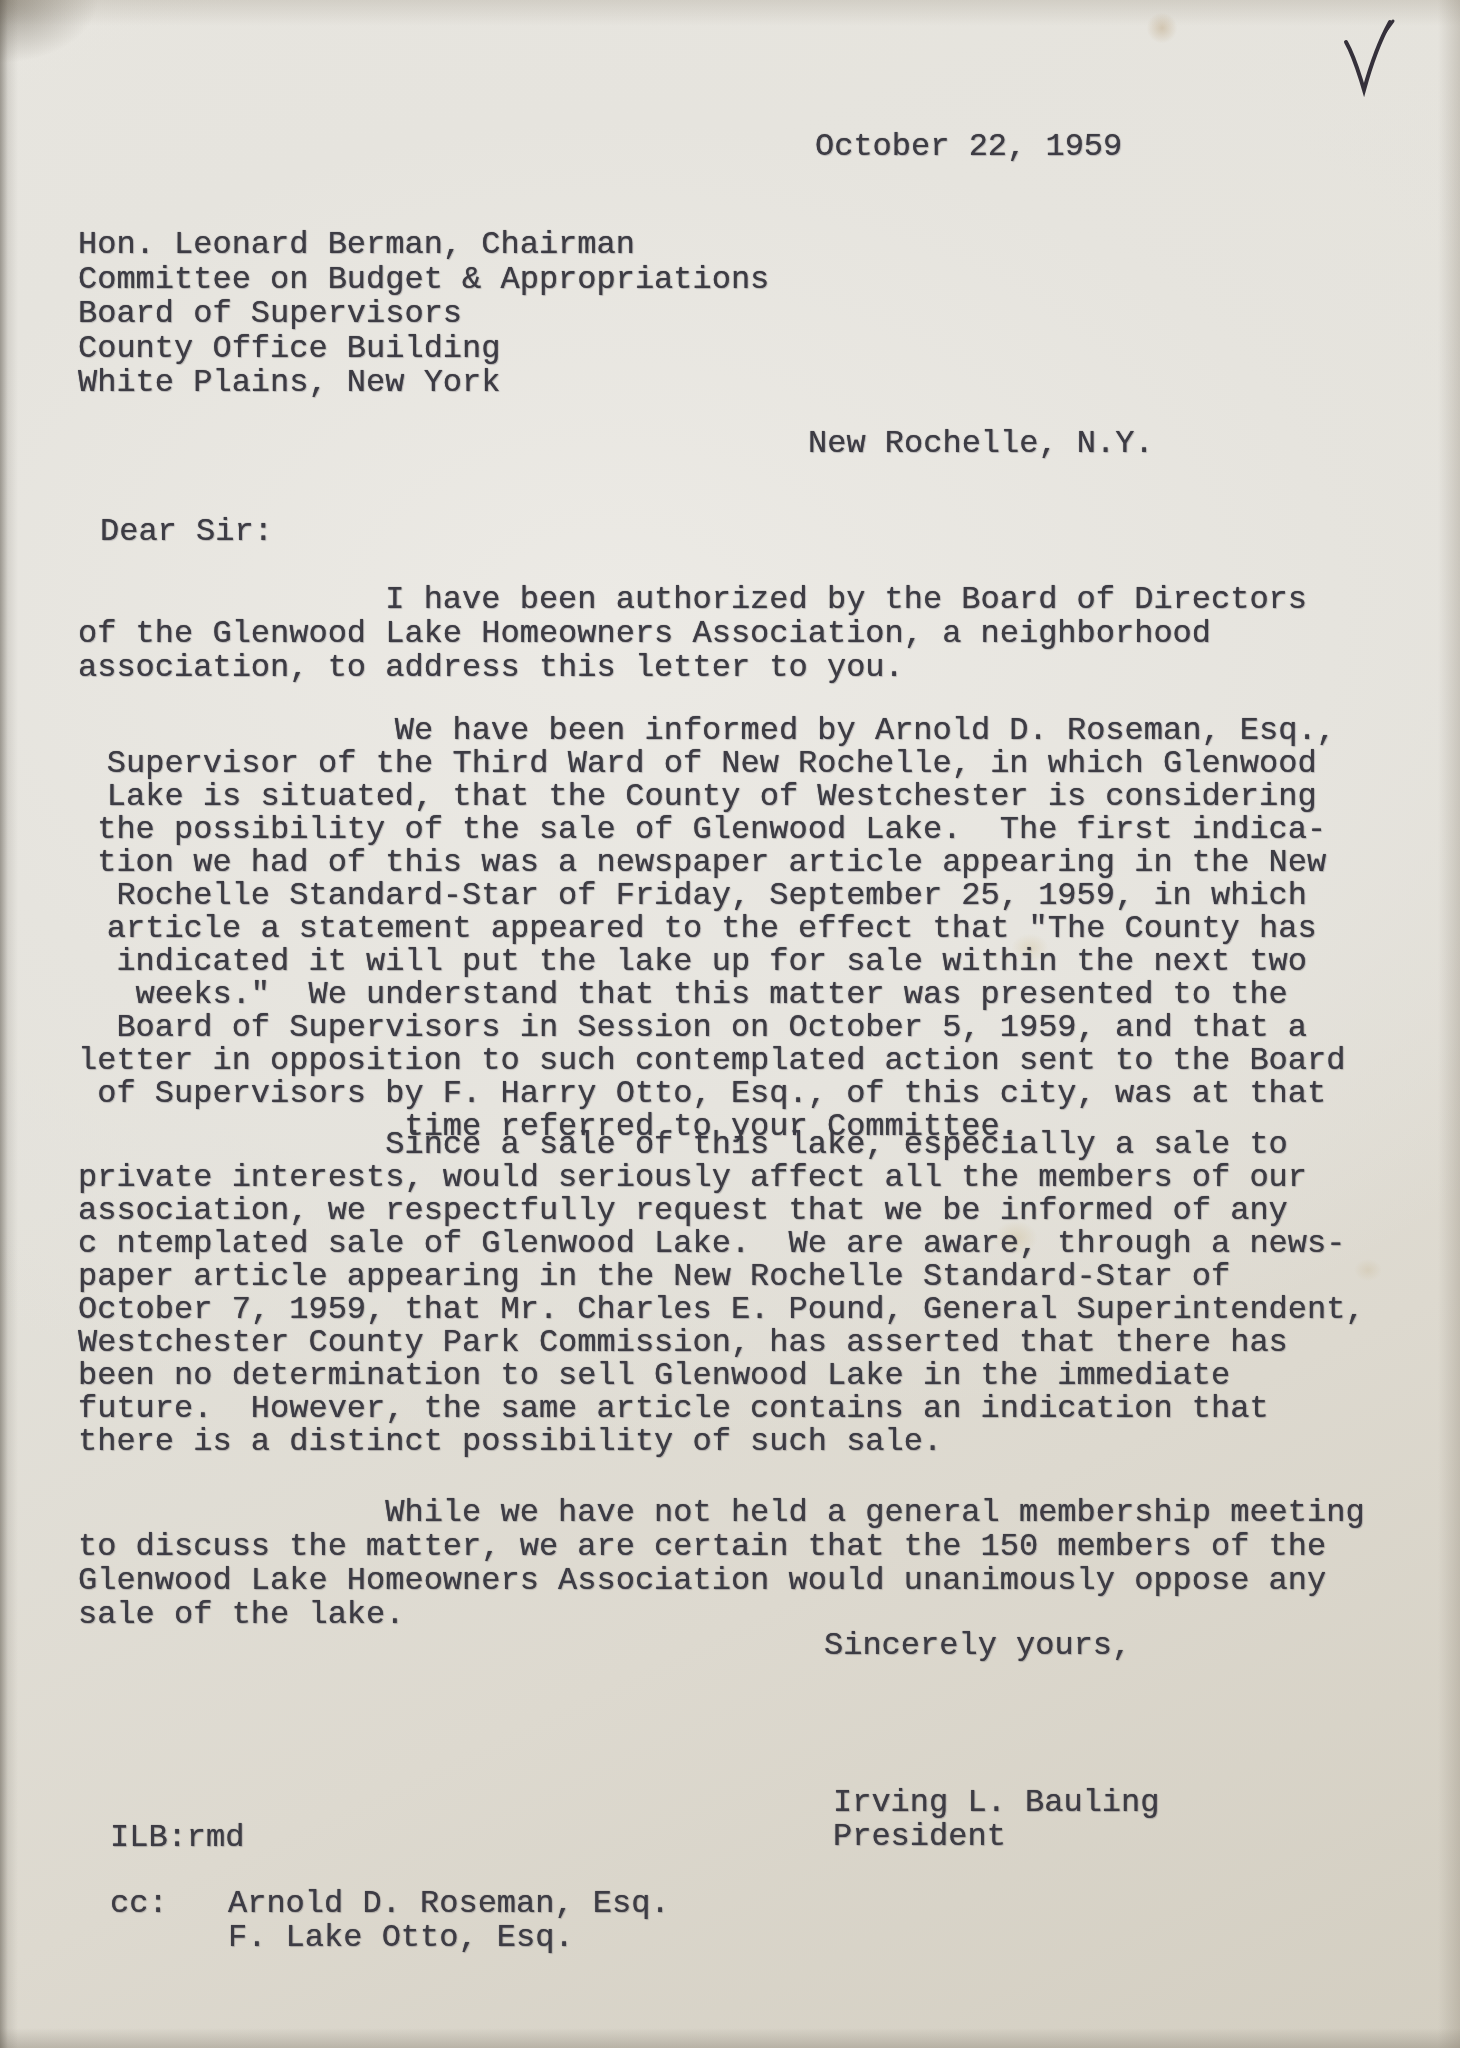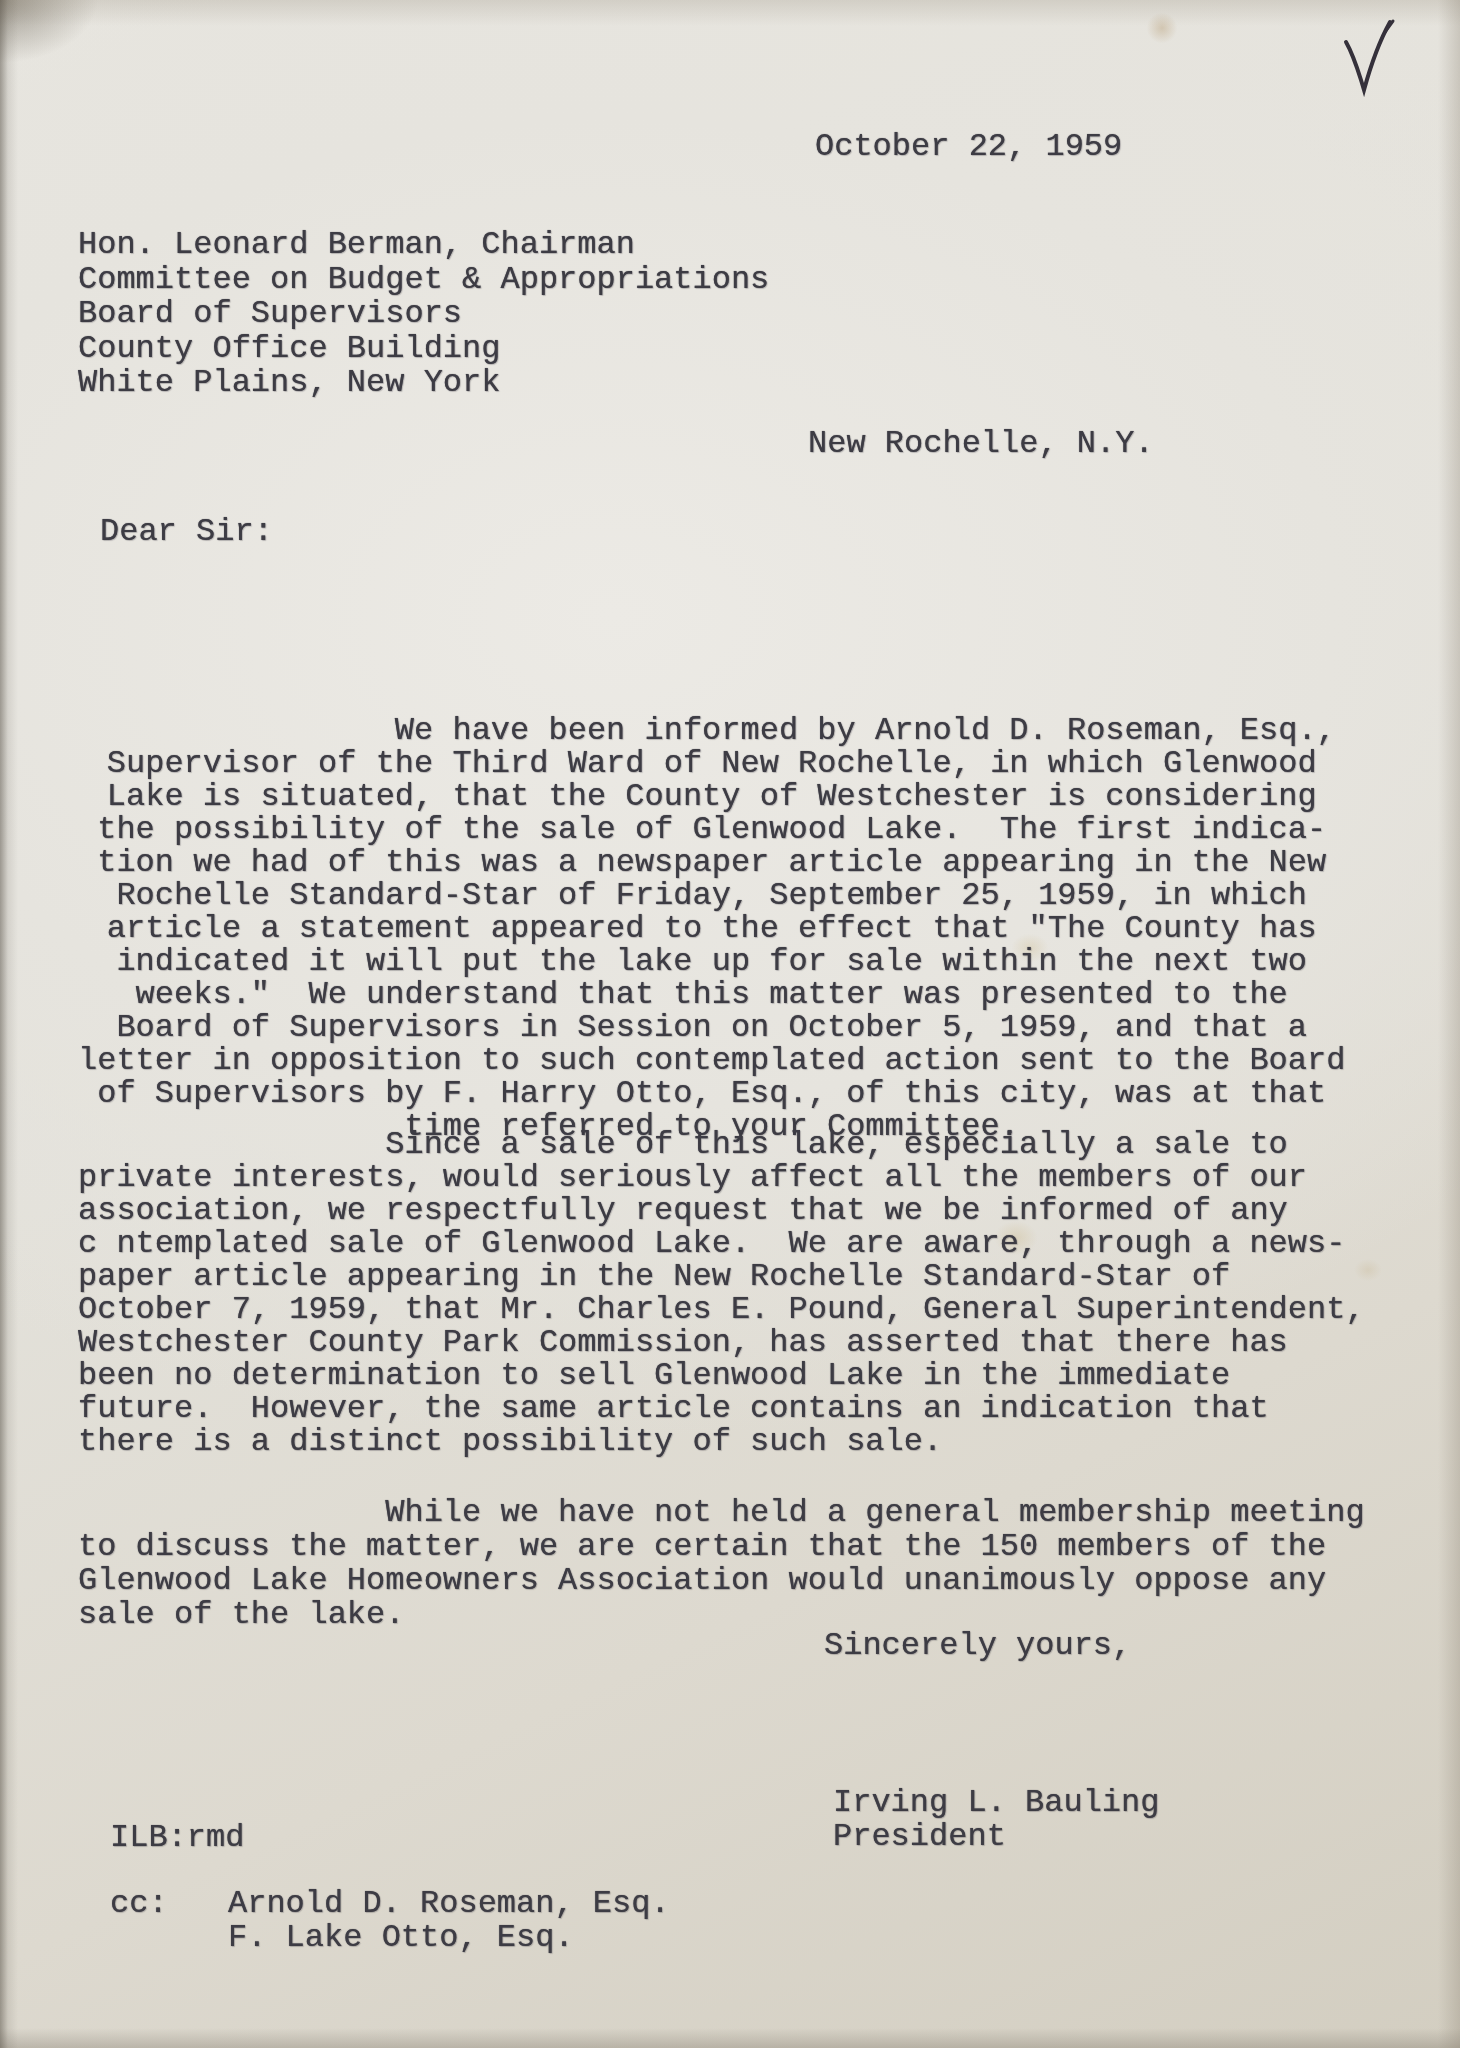--- a/index.html
+++ b/index.html
@@ -64,20 +64,23 @@
   <div class="typed recipient">Hon. Leonard Berman, Chairman
 Committee on Budget &amp; Appropriations
 Board of Supervisors
 County Office Building
 White Plains, New York</div>
 
   <div class="typed reblock"><span class="re-row2">New Rochelle, N.Y.</span></div>
 
   <div class="typed salutation">Dear Sir:</div>
 
+  <div class="typed p1">                I have been authorized by the Board of Directors
+of the Glenwood Lake Homeowners Association, a neighborhood
+association, to address this letter to you.</div>
   <div class="typed p2">                We have been informed by Arnold D. Roseman, Esq.,
 Supervisor of the Third Ward of New Rochelle, in which Glenwood
 Lake is situated, that the County of Westchester is considering
 the possibility of the sale of Glenwood Lake.  The first indica-
 tion we had of this was a newspaper article appearing in the New
 Rochelle Standard-Star of Friday, September 25, 1959, in which
 article a statement appeared to the effect that "The County has
 indicated it will put the lake up for sale within the next two
 weeks."  We understand that this matter was presented to the
 Board of Supervisors in Session on October 5, 1959, and that a

